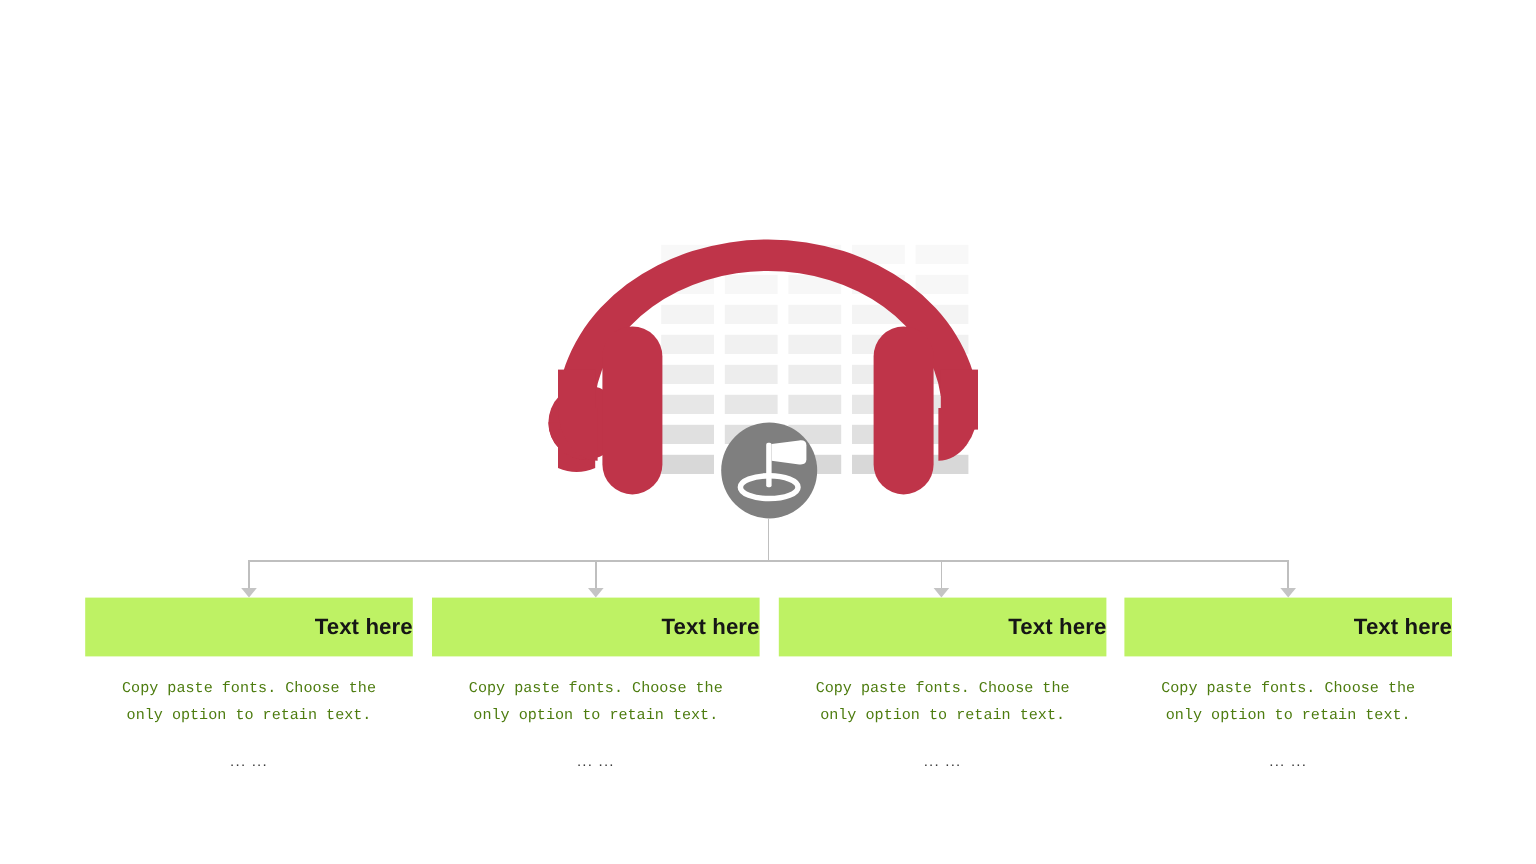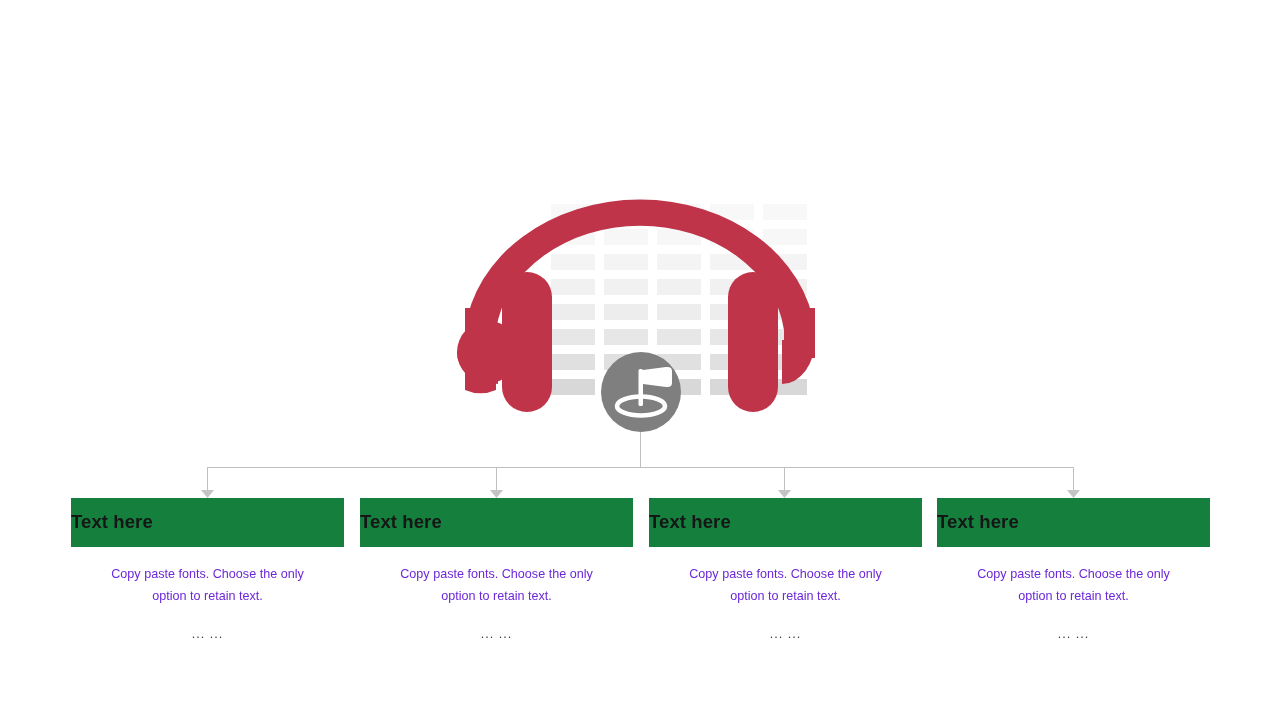--- a/index.html
+++ b/index.html
@@ -60,44 +60,45 @@
     top: 498px;
     width: 273px;
   }
   .col-1 { left: 71px; }
   .col-2 { left: 360px; }
   .col-3 { left: 649px; }
   .col-4 { left: 937px; }
 
   .card-title-bar {
     height: 49px;
-    background: #15803d;
+    background: #bef264;
     display: flex;
     align-items: center;
-    justify-content: flex-start;
+    justify-content: flex-end;
   }
   .card-title {
     font-size: 18.5px;
     font-weight: bold;
     color: #161616;
     letter-spacing: 0.1px;
     line-height: 1;
   }
 
   .card-body {
     margin-top: 11px;
     text-align: center;
     padding: 0 10px;
     box-sizing: border-box;
   }
   .card-desc {
     font-size: 12.6px;
-    color: #6d28d9;
+    color: #4d7c0f;
     line-height: 1.72;
     margin: 17px;
+    font-family: Liberation Mono, monospace;
   }
   .card-dots {
     font-size: 12.6px;
     color: #3a3a3a;
     line-height: 1.72;
     margin: 7px 0 0 0;
     letter-spacing: 1px;
   }
 </style>
 </head>

